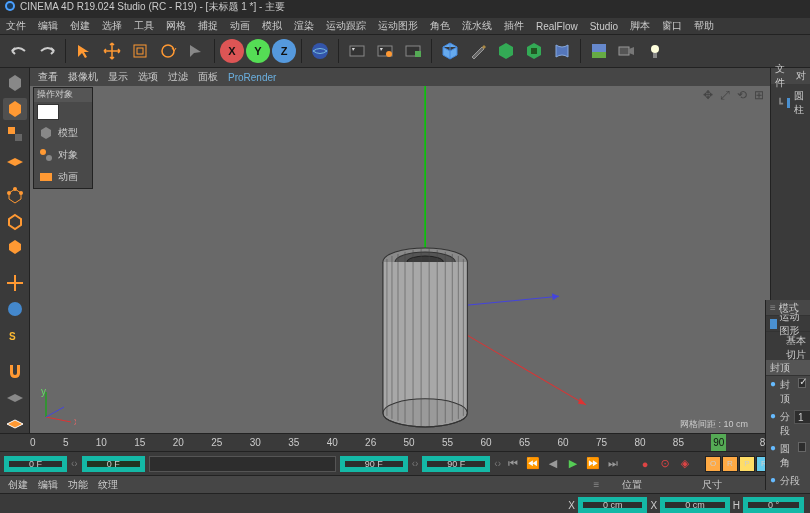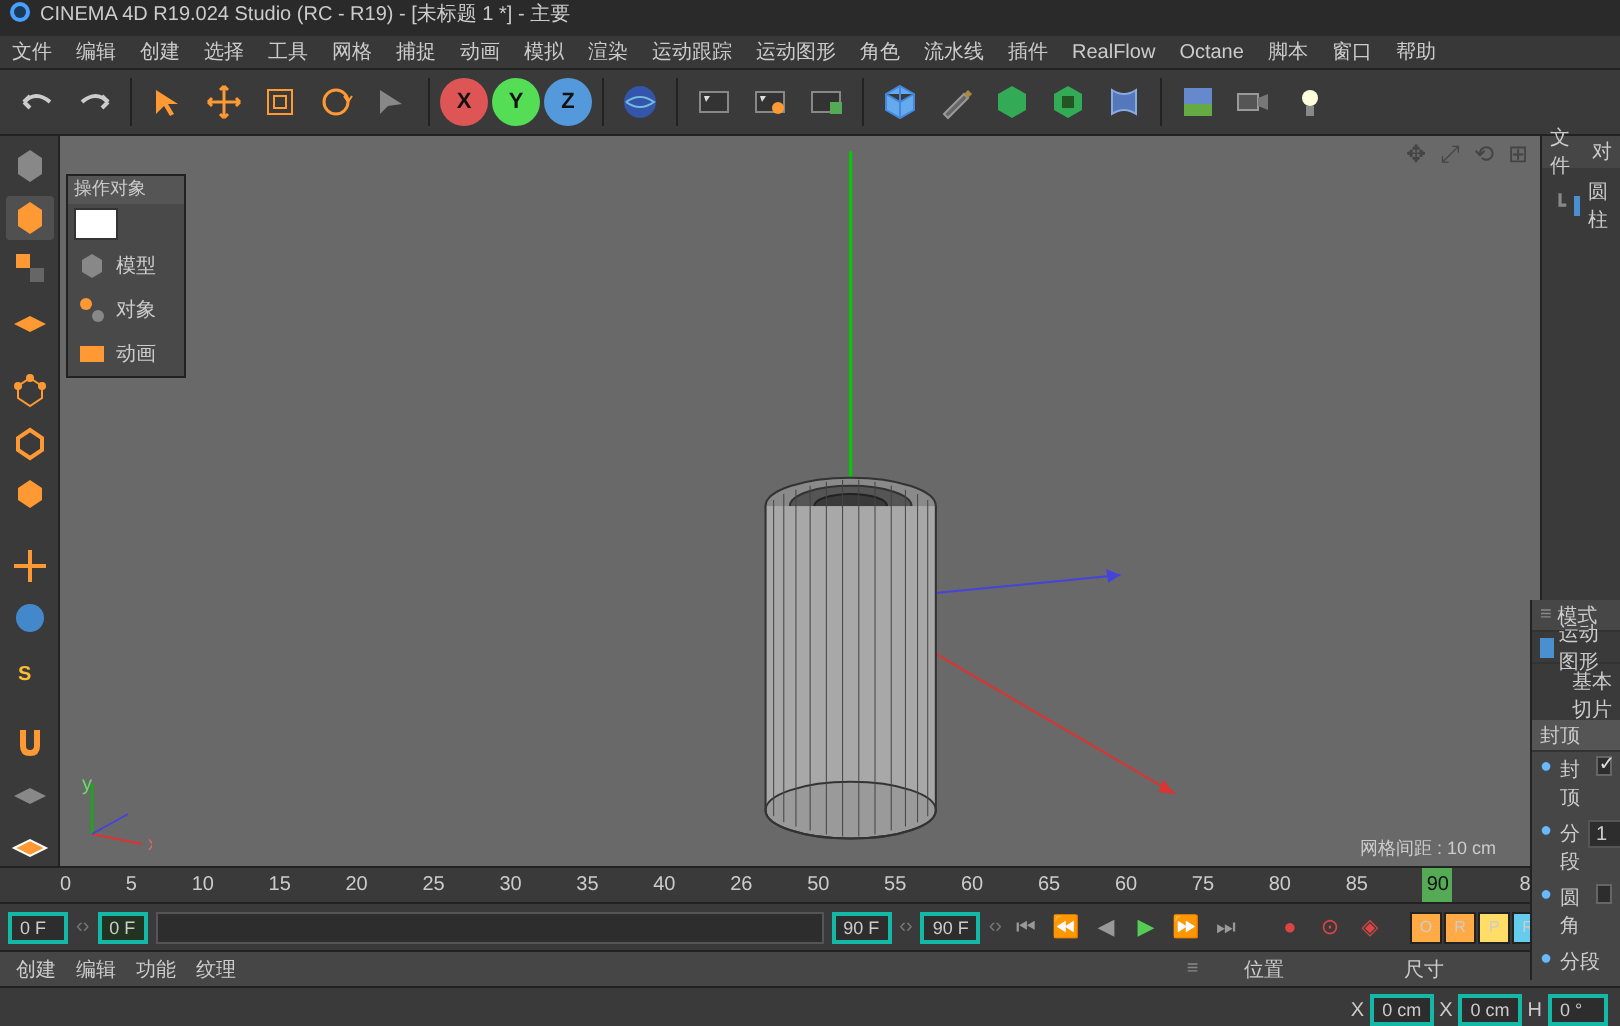--- a/index.html
+++ b/index.html
@@ -28,21 +28,21 @@
 .rphdr{height:16px;background:#464646;display:flex;align-items:center;gap:6px;padding:0 4px;font-size:10px}
 .rplist{padding:4px}
 .rpitem{display:flex;align-items:center;gap:4px;padding:1px 2px;font-size:10px}
 .rpsq{width:10px;height:10px;background:#4a90d0}
 .palette{position:absolute;top:87px;left:33px;background:#494949;border:1px solid #222;width:60px;z-index:10}
 .palhdr{height:14px;background:#555;font-size:9px;padding:0 3px;color:#ccc}
 .palrow{display:flex;align-items:center;gap:3px;padding:2px 3px;font-size:9px}
 .palico{width:18px;height:18px;display:flex;align-items:center;justify-content:center}
 .ruler{height:18px;background:#3a3a3a;display:flex;align-items:center;padding:0 30px;justify-content:space-between;font-size:9px;color:#999;border-top:1px solid #222}
 .timeline{height:24px;background:#3a3a3a;display:flex;align-items:center;padding:0 4px;gap:4px;border-top:1px solid #222}
-.tlfield{height:16px;background:#2d2d2d;border:2px solid #14b8a6;padding:0 4px;display:flex;align-items:center;font-size:9px;min-width:30px}
+.tlfield{height:16px;background:#2d2d2d;border:5px solid #14b8a6;padding:0 20px;display:flex;align-items:center;font-size:9px;min-width:30px}
 .tltrack{flex:1;height:16px;background:#2d2d2d;border:1px solid #555}
 .playbtn{width:16px;height:16px;display:flex;align-items:center;justify-content:center;cursor:pointer;font-size:11px;color:#999}
 .playbtn.play{color:#5c5}
 .colorbtns{display:flex;gap:1px}
 .cbtn{width:16px;height:16px;border:1px solid #222;font-size:8px;display:flex;align-items:center;justify-content:center;cursor:pointer}
 .bottabs{height:18px;background:#464646;display:flex;align-items:center;gap:10px;padding:0 8px;font-size:10px;color:#999;border-top:1px solid #222}
 .bottom{height:30px;background:#3a3a3a;border-top:1px solid #222}
 .attrpanel{position:absolute;right:0;top:300px;width:45px;background:#3a3a3a;border-left:1px solid #222;z-index:5;font-size:9px}
 .attrrow{height:16px;background:#474747;border-bottom:1px solid #333;padding:2px 4px;display:flex;align-items:center}
 .attrtab{height:14px;background:#3a3a3a;padding:2px 4px;text-align:right;color:#ccc}
@@ -72,21 +72,21 @@
   <span>捕捉</span>
   <span>动画</span>
   <span>模拟</span>
   <span>渲染</span>
   <span>运动跟踪</span>
   <span>运动图形</span>
   <span>角色</span>
   <span>流水线</span>
   <span>插件</span>
   <span>RealFlow</span>
-  <span>Octane</span>
+  <span>Studio</span>
   <span>脚本</span>
   <span>窗口</span>
   <span>帮助</span>
 </div>
 
 <div class="toolbar">
   <div class="tbtn">
       <svg width="20" height="14" viewBox="0 0 20 14">
         <path d="M3 7 Q9 1 16 7" stroke="#ccc" fill="none" stroke-width="2"></path>
         <path d="M3 7 L6 4 M3 7 L6 10" stroke="#ccc" stroke-width="2"></path>
@@ -276,20 +276,29 @@
         </svg>
       </div>
     <div class="lbtn">
         <svg width="20" height="20">
           <path d="M2 12 L10 8 L18 12 L10 16 Z" fill="#f93" stroke="#fff"></path>
         </svg>
       </div>
   </div>
 
   <div class="viewport">
+    <div class="vptabs">
+      <span>查看</span>
+      <span>摄像机</span>
+      <span>显示</span>
+      <span>选项</span>
+      <span>过滤</span>
+      <span>面板</span>
+      <span class="active">ProRender</span>
+    </div>
     <div class="vparea">
       <div class="vpicons">
         <div>✥</div>
         <div>⤢</div>
         <div>⟲</div>
         <div>⊞</div>
       </div>
       <svg width="100%" height="100%" viewBox="0 0 730 345">
         <line x1="390" y1="0" x2="390" y2="173" stroke="#0c0" stroke-width="1.5"></line>
         <line x1="410" y1="235" x2="550" y2="317" stroke="#d33" stroke-width="1"></line>

